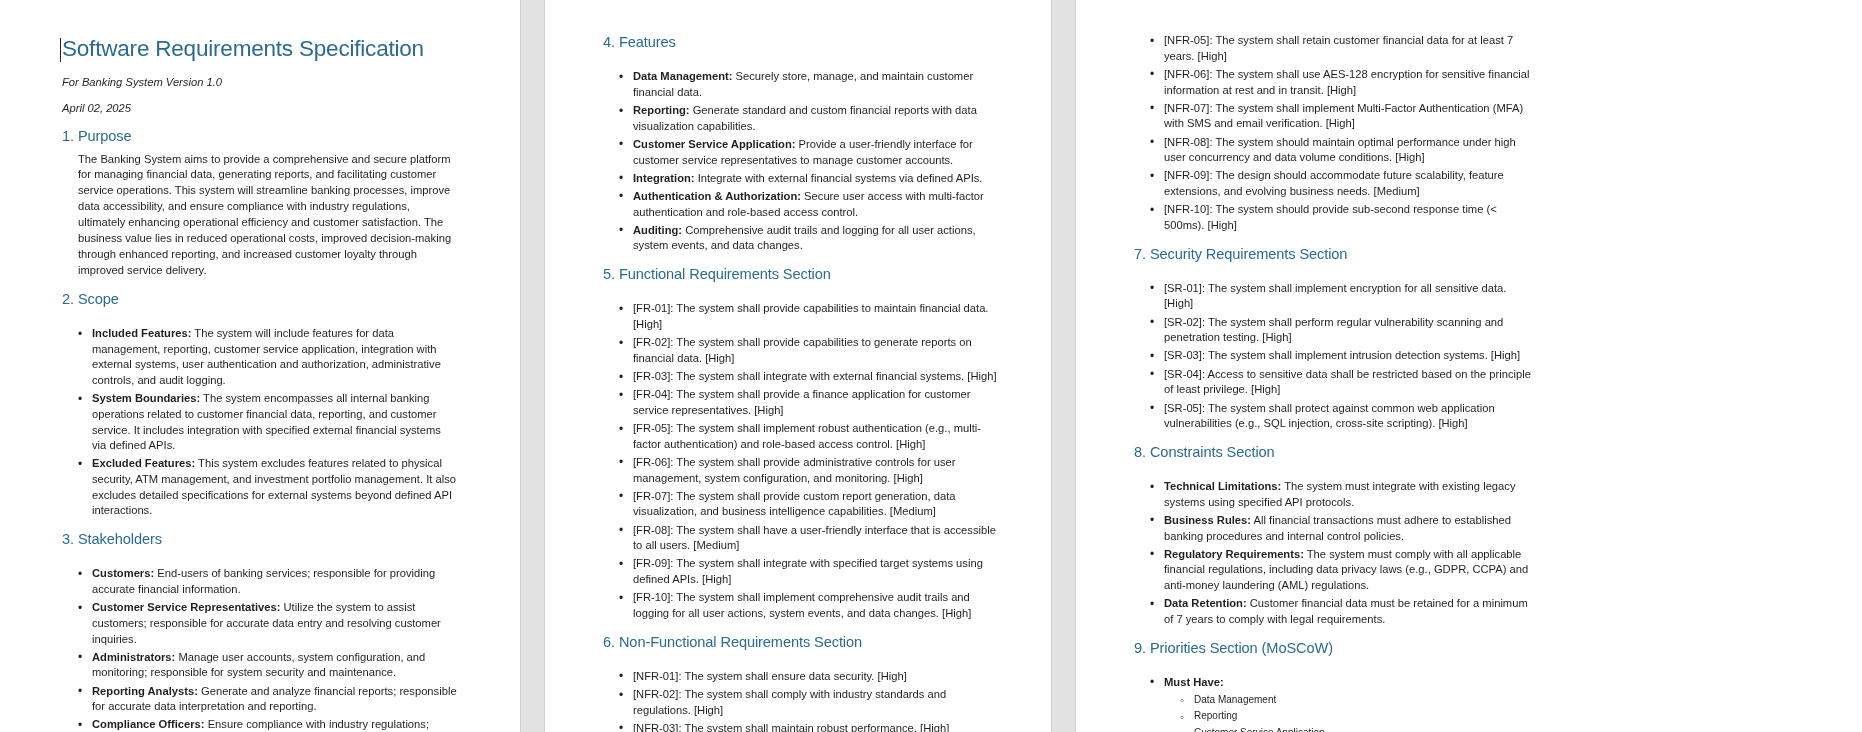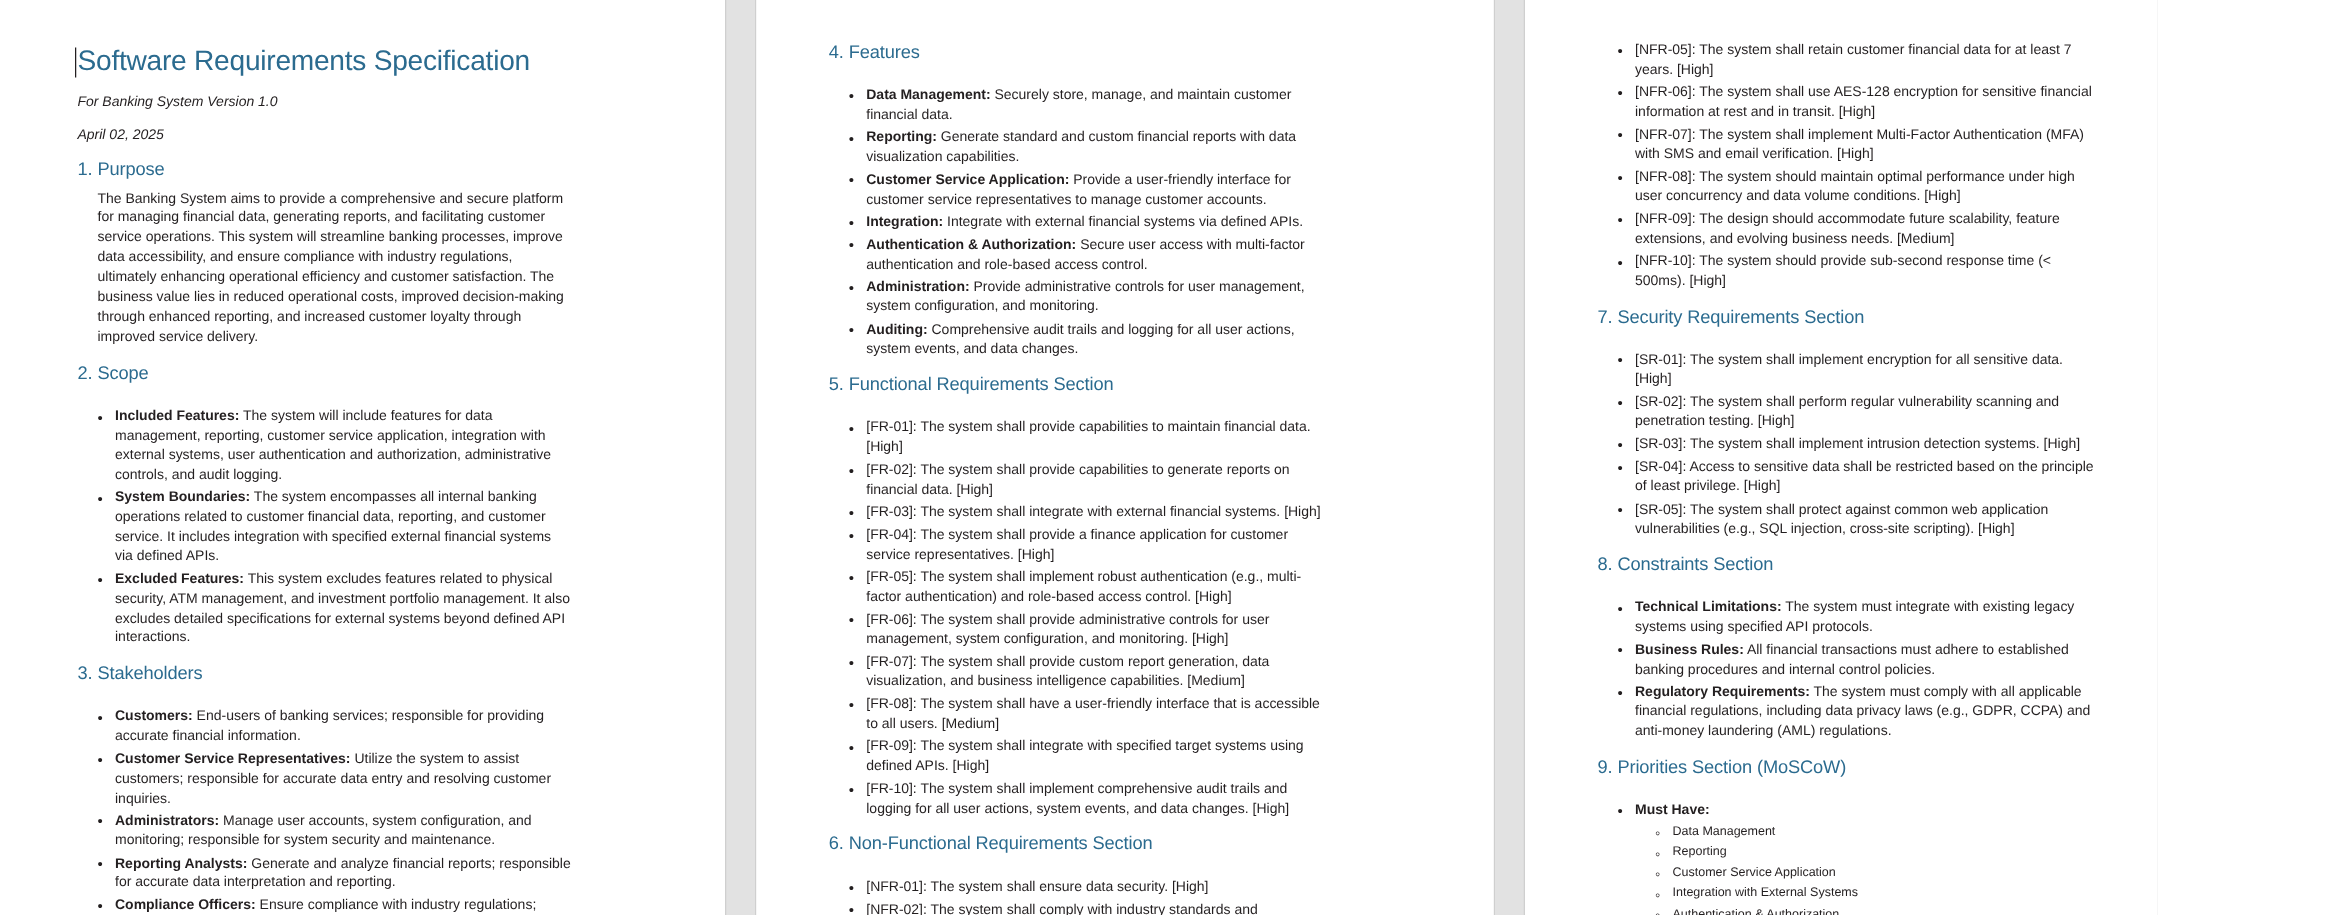--- a/index.html
+++ b/index.html
@@ -26,22 +26,22 @@
     overflow: hidden;
     flex: 0 0 auto;
   }
   .page-gap {
     flex: 0 0 auto;
     height: 732px;
     background: #e2e2e2;
     border-left: 1px solid #cfcfcf;
     border-right: 1px solid #cfcfcf;
   }
-  #page-1 { width: 580px; }
-  #page-2 { width: 590px; padding-left: 48px; }
+  #page-1 { width: 520px; }
+  #page-2 { width: 506px; padding-left: 48px; }
   #page-3 { width: 506px; }
   .gap-1 { width: 25px; }
   .gap-2 { width: 25px; }
   #page-tail { flex: 1 1 auto; background: #ffffff; height: 732px; }
 
   .page-content {
     position: absolute;
     color: #231f20;
   }
   #page-1 .page-content { left: 62px; top: 36px; width: 395px; }
@@ -170,21 +170,20 @@
   <div class="page" id="page-2">
     <div class="page-content">
 
       <h2 class="heading" style="margin-top:0">4. Features</h2>
       <ul class="bullets">
           <li><span class="lead">Data Management:</span><span class="li-text"> Securely store, manage, and maintain customer financial data.</span></li>
           <li><span class="lead">Reporting:</span><span class="li-text"> Generate standard and custom financial reports with data visualization capabilities.</span></li>
           <li><span class="lead">Customer Service Application:</span><span class="li-text"> Provide a user-friendly interface for customer service representatives to manage customer accounts.</span></li>
           <li><span class="lead">Integration:</span><span class="li-text"> Integrate with external financial systems via defined APIs.</span></li>
           <li><span class="lead">Authentication &amp; Authorization:</span><span class="li-text"> Secure user access with multi-factor authentication and role-based access control.</span></li>
-          <li><span class="lead">Administration:</span><span class="li-text"> Provide administrative controls for user management, system configuration, and monitoring.</span></li>
           <li><span class="lead">Auditing:</span><span class="li-text"> Comprehensive audit trails and logging for all user actions, system events, and data changes.</span></li>
         </ul>
 
       <h2 class="heading">5. Functional Requirements Section</h2>
       <ul class="bullets">
           <li><span class="li-text">[FR-01]: The system shall provide capabilities to maintain financial data. [High]</span></li>
           <li><span class="li-text">[FR-02]: The system shall provide capabilities to generate reports on financial data. [High]</span></li>
           <li><span class="li-text">[FR-03]: The system shall integrate with external financial systems. [High]</span></li>
           <li><span class="li-text">[FR-04]: The system shall provide a finance application for customer service representatives. [High]</span></li>
           <li><span class="li-text">[FR-05]: The system shall implement robust authentication (e.g., multi-factor authentication) and role-based access control. [High]</span></li>
@@ -226,20 +225,21 @@
           <li><span class="li-text">[SR-03]: The system shall implement intrusion detection systems. [High]</span></li>
           <li><span class="li-text">[SR-04]: Access to sensitive data shall be restricted based on the principle of least privilege. [High]</span></li>
           <li><span class="li-text">[SR-05]: The system shall protect against common web application vulnerabilities (e.g., SQL injection, cross-site scripting). [High]</span></li>
         </ul>
 
       <h2 class="heading">8. Constraints Section</h2>
       <ul class="bullets">
           <li><span class="lead">Technical Limitations:</span><span class="li-text"> The system must integrate with existing legacy systems using specified API protocols.</span></li>
           <li><span class="lead">Business Rules:</span><span class="li-text"> All financial transactions must adhere to established banking procedures and internal control policies.</span></li>
           <li><span class="lead">Regulatory Requirements:</span><span class="li-text"> The system must comply with all applicable financial regulations, including data privacy laws (e.g., GDPR, CCPA) and anti-money laundering (AML) regulations.</span></li>
+          <li><span class="lead">Data Retention:</span><span class="li-text"> Customer financial data must be retained for a minimum of 7 years to comply with legal requirements.</span></li>
         </ul>
 
       <h2 class="heading">9. Priorities Section (MoSCoW)</h2>
       <ul class="bullets">
         <li>
           <span class="lead">Must Have:</span>
           <ul class="subbullets">
               <li>Data Management</li>
               <li>Reporting</li>
               <li>Customer Service Application</li>

